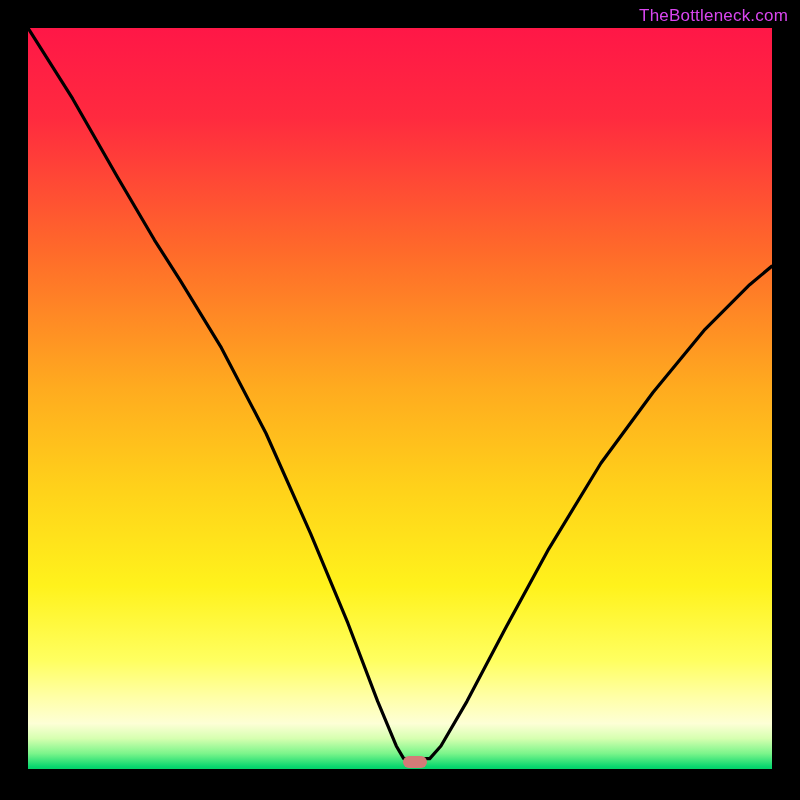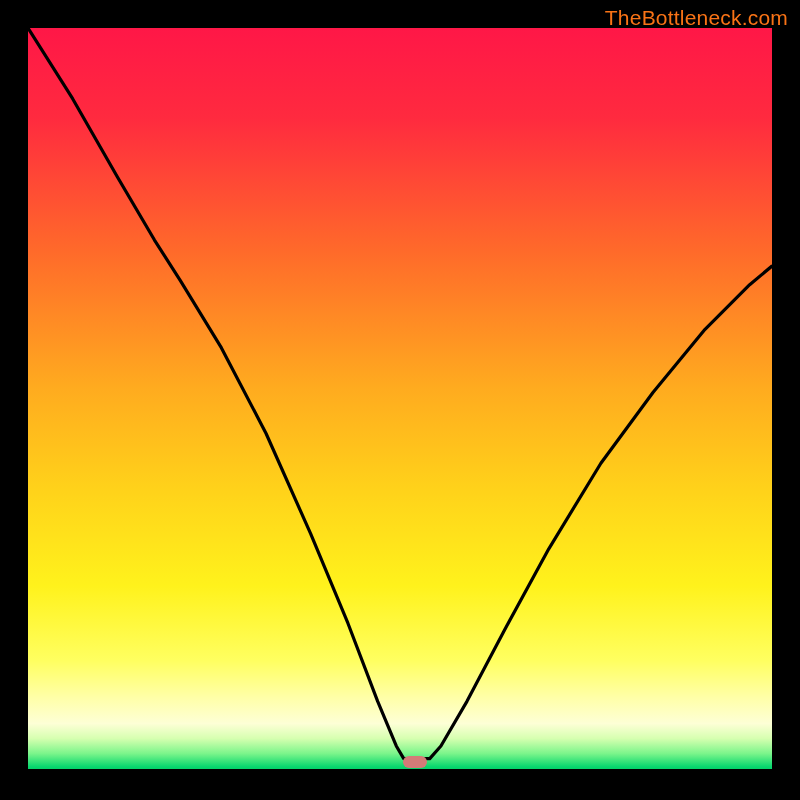--- a/index.html
+++ b/index.html
@@ -52,22 +52,22 @@
     position: absolute;
     width: 24px;
     height: 12px;
     border-radius: 6px;
   }
   .watermark {
     position: absolute;
     top: 6px;
     right: 12px;
     font-family: Arial, Helvetica, sans-serif;
-    font-size: 21px;
-    color: #f97316;
+    font-size: 17px;
+    color: #d946ef;
     letter-spacing: 0.2px;
   }
 </style>
 </head>
 <body>
 
 <div class="frame">
   <div class="plot">
     <svg class="gradient" viewBox="0 0 744 744" preserveAspectRatio="none">
       <defs>

